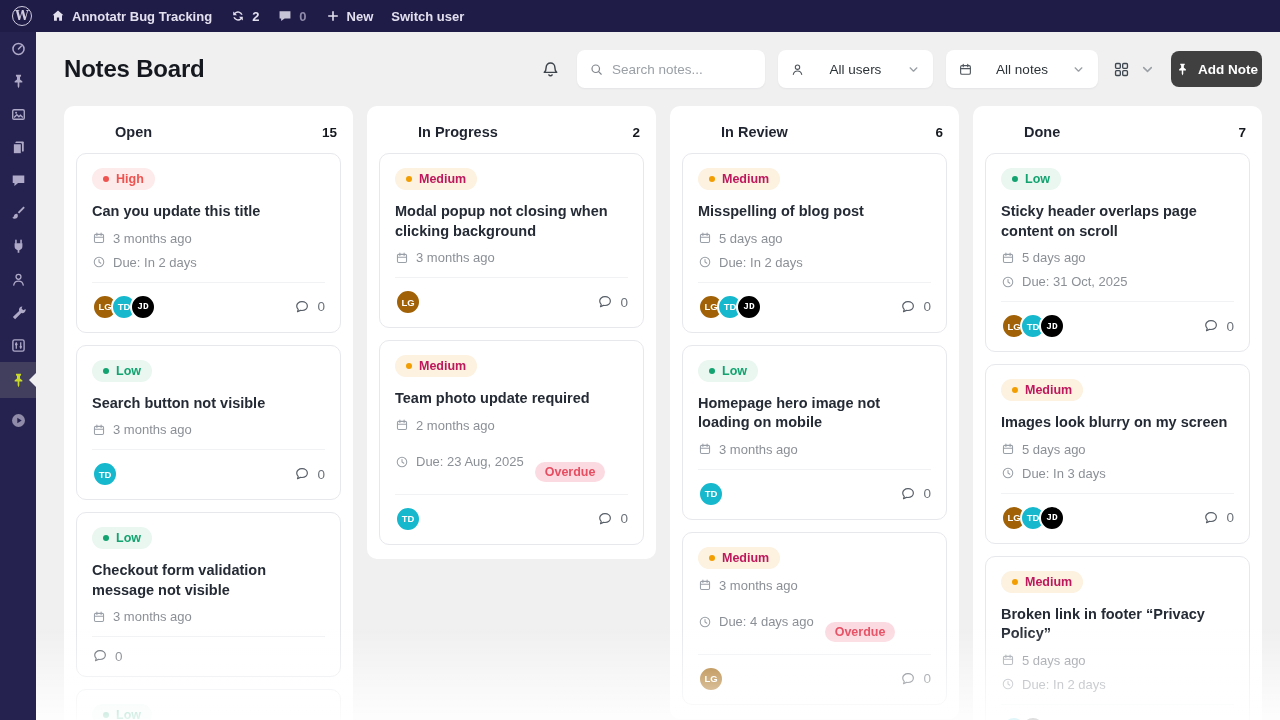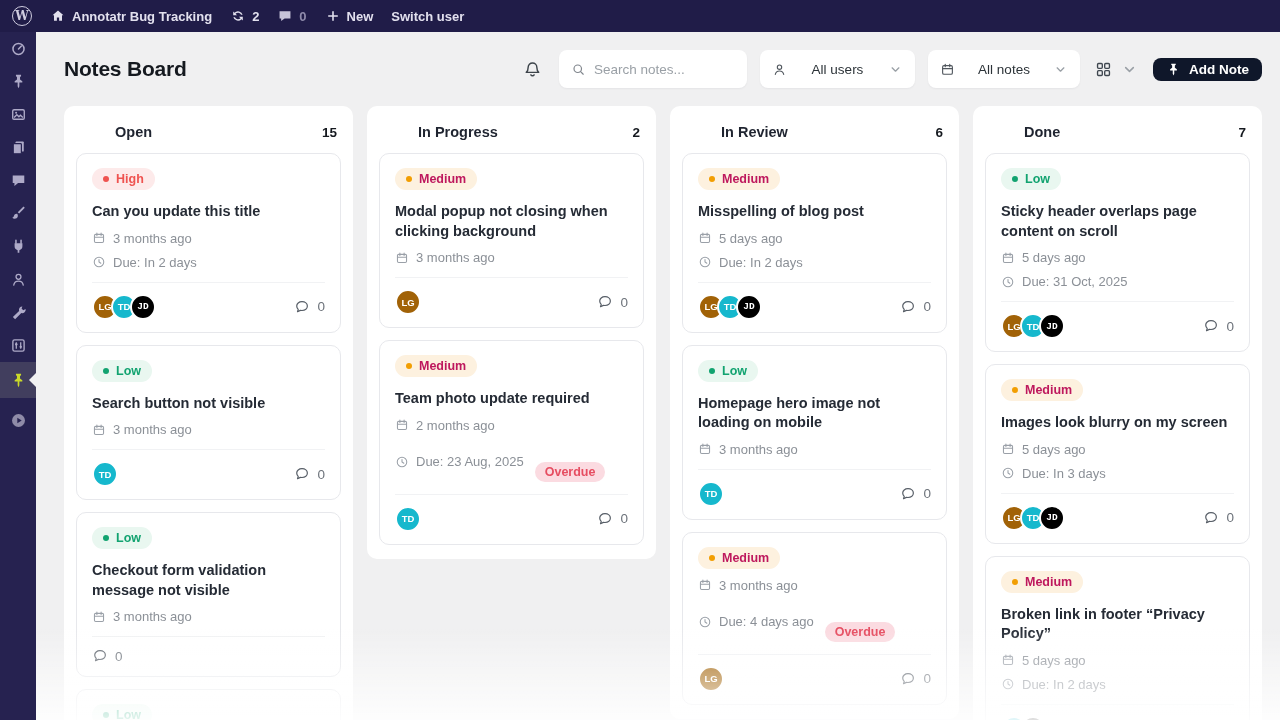--- a/index.html
+++ b/index.html
@@ -22,39 +22,39 @@
   .sb-item { height:33px; display:flex; align-items:center; justify-content:center; color:#aeaac8; cursor:pointer; position:relative; }
   .sb-item svg { width:17px; height:17px; display:block; }
   .sb-item.active { background:#413e5e; color:#c9d929; height:36px; }
   .sb-item.active::after { content:""; position:absolute; right:0; top:50%; margin-top:-7px;
     border-top:7px solid transparent; border-bottom:7px solid transparent; border-right:7px solid #f0f0f1; }
   .sb-item.collapse { margin-top:6px; color:#8f8ba8; }
 
   
   .main { margin:32px 0 0 36px; }
   .page-header { display:flex; align-items:center; height:74px; padding:0 18px 0 28px; gap:12px; }
-  .page-title { font-size:21px; font-weight:800; color:#15191f; letter-spacing:-0.2px; }
+  .page-title { font-size:24px; font-weight:800; color:#15191f; letter-spacing:-0.2px; }
   .header-right { margin-left:auto; display:flex; align-items:center; gap:13px; }
   .bell-btn { background:none; border:none; color:#3c434a; cursor:pointer; display:flex; padding:4px; }
   .bell-btn svg { width:19px; height:19px; }
   .searchbox { width:188px; height:38px; background:#fff; border-radius:8px; display:flex; align-items:center;
     gap:8px; padding:0 12px; box-shadow:0 1px 2px rgba(20,20,40,.05); color:#80868d; }
   .searchbox svg { width:15px; height:15px; flex:none; }
   .searchbox input { border:none; outline:none; background:transparent; font-size:13.5px; width:100%;
     font-family:"Liberation Sans", sans-serif; color:#3c434a; }
   .searchbox input::placeholder { color:#9aa0a6; }
   .filter-pill { height:38px; background:#fff; border-radius:8px; display:flex; align-items:center;
     padding:0 12px; box-shadow:0 1px 2px rgba(20,20,40,.05); cursor:pointer; color:#50575e; }
   .filter-pill.users { width:155px; } .filter-pill.notes { width:152px; }
   .filter-pill svg { width:15px; height:15px; flex:none; }
   .filter-label { flex:1; text-align:center; font-size:13.5px; color:#2c3338; }
   .chev { color:#9aa0a6; }
   .view-toggle { display:flex; align-items:center; gap:9px; color:#3f4750; cursor:pointer; padding:0 2px; }
   .view-toggle svg { width:17px; height:17px; }
-  .add-note-btn { height:23px; padding:0 13px; border:none; border-radius:8px; background:#0f172a; color:#fff;
+  .add-note-btn { height:36px; padding:0 4px; border:none; border-radius:8px; background:#404040; color:#fff;
     font-weight:700; font-size:13.5px; font-family:"Liberation Sans", sans-serif; display:flex; align-items:center; gap:8px; cursor:pointer; }
   .add-note-btn svg { width:15px; height:15px; }
 
   
   .board { display:flex; gap:14px; padding:0 18px 0 28px; align-items:flex-start; }
   .column { width:289px; flex:none; background:#fff; border-radius:10px; padding-bottom:2px; }
   .col-header { display:flex; align-items:center; justify-content:space-between; padding:18px 16px 13px;margin-left:35px; }
   .col-title { font-size:14.5px; font-weight:700; color:#1f2430; }
   .col-count { font-size:13.5px; font-weight:700; color:#15191f; }
 

